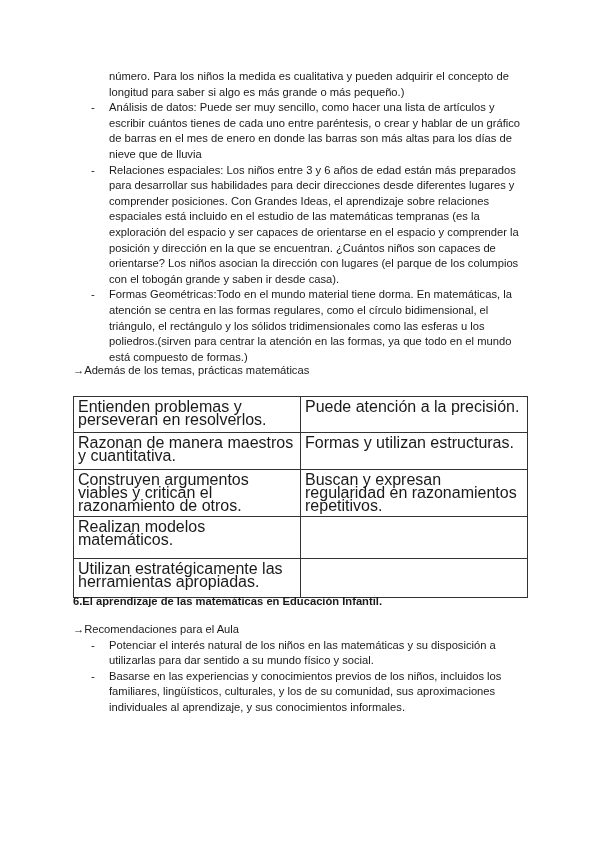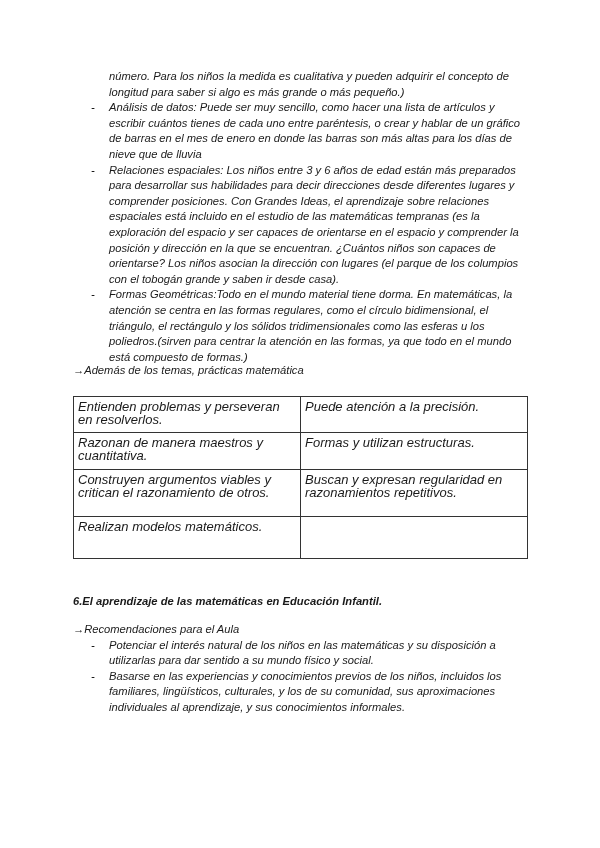--- a/index.html
+++ b/index.html
@@ -1,34 +1,34 @@
 <!DOCTYPE html>
 <html><head>
 <meta charset="utf-8">
 <style>
   html, body { margin: 0; padding: 0; background: #ffffff; }
   body {
     width: 600px; height: 848px; position: relative; overflow: hidden;
     font-family: "Liberation Sans", sans-serif; color: #1a1a1a;
     font-size: 11.2px; line-height: 15.6px;
   }
-  .page { position: absolute; left: 0; top: 0; width: 600px; height: 848px; font-style: italic; }
+  .page { position: absolute; left: 0; top: 0; width: 600px; height: 848px; }
   .block { position: absolute; left: 73px; width: 460px; }
   .bullet-list { margin: 0; padding: 0; list-style: none; }
   .bullet { position: relative; padding-left: 36px; }
   .bullet .dash { position: absolute; left: 18px; top: 0; }
   .cont { padding-left: 36px; }
   .arrow-line { white-space: nowrap; }
   table.practices {
     position: absolute; left: 73px; top: 396px; width: 454px;
     border-collapse: collapse; table-layout: fixed;
   }
   table.practices td {
     border: 1px solid #333; vertical-align: top;
-    padding: 3px 4px 0 4px; font-size: 13px; line-height: 13px;
+    padding: 3px 4px 0 4px; font-size: 16px; line-height: 13px;
   }
   table.practices col.c1 { width: 227px; }
   table.practices col.c2 { width: 227px; }
   .heading { font-weight: bold; white-space: nowrap; }
 </style>
 </head>
 <body>
 
 <div class="page">
 
@@ -43,21 +43,21 @@
         <span class="dash">-</span>
         <span>Relaciones espaciales: Los niños entre 3 y 6 años de edad están más preparados para desarrollar sus habilidades para decir direcciones desde diferentes lugares y comprender posiciones. Con Grandes Ideas, el aprendizaje sobre relaciones espaciales está incluido en el estudio de las matemáticas tempranas (es la exploración del espacio y ser capaces de orientarse en el espacio y comprender la posición y dirección en la que se encuentran. ¿Cuántos niños son capaces de orientarse? Los niños asocian la dirección con lugares (el parque de los columpios con el tobogán grande y saben ir desde casa).</span>
       </li>
       <li class="bullet">
         <span class="dash">-</span>
         <span>Formas Geométricas:Todo en el mundo material tiene dorma. En matemáticas, la atención se centra en las formas regulares, como el círculo bidimensional, el triángulo, el rectángulo y los sólidos tridimensionales como las esferas u los poliedros.(sirven para centrar la atención en las formas, ya que todo en el mundo está compuesto de formas.)</span>
       </li>
     </ul>
   </div>
 
-  <div class="block arrow-line" style="top:363px;">→Además de los temas, prácticas matemática</div>
+  <div class="block arrow-line" style="top:363px;">→Además de los temas, prácticas matemáticas</div>
 
   <table class="practices">
     <colgroup>
         <col class="c1">
         <col class="c2">
       </colgroup>
     <tbody>
         <tr style="height:36px;">
       <td>Entienden problemas y perseveran en resolverlos.</td>
       <td> Puede atención a la precisión.</td>
@@ -65,20 +65,24 @@
     <tr style="height:37px;">
       <td> Razonan de manera maestros y cuantitativa.</td>
       <td>Formas y utilizan estructuras.</td>
     </tr>
     <tr style="height:47px;">
       <td>Construyen argumentos viables y critican el razonamiento de otros.</td>
       <td>Buscan y expresan regularidad en razonamientos repetitivos.</td>
     </tr>
     <tr style="height:42px;">
       <td>Realizan modelos matemáticos.</td>
+      <td></td>
+    </tr>
+    <tr style="height:39px;">
+      <td>Utilizan estratégicamente las herramientas apropiadas.</td>
       <td></td>
     </tr>
   </tbody>
     </table>
 
   <div class="block heading" style="top:594px;">6.El aprendizaje de las matemáticas en Educación Infantil.</div>
 
   <div class="block" style="top:622px;">
     <div class="arrow-line">→Recomendaciones para el Aula</div>
     <ul class="bullet-list">

